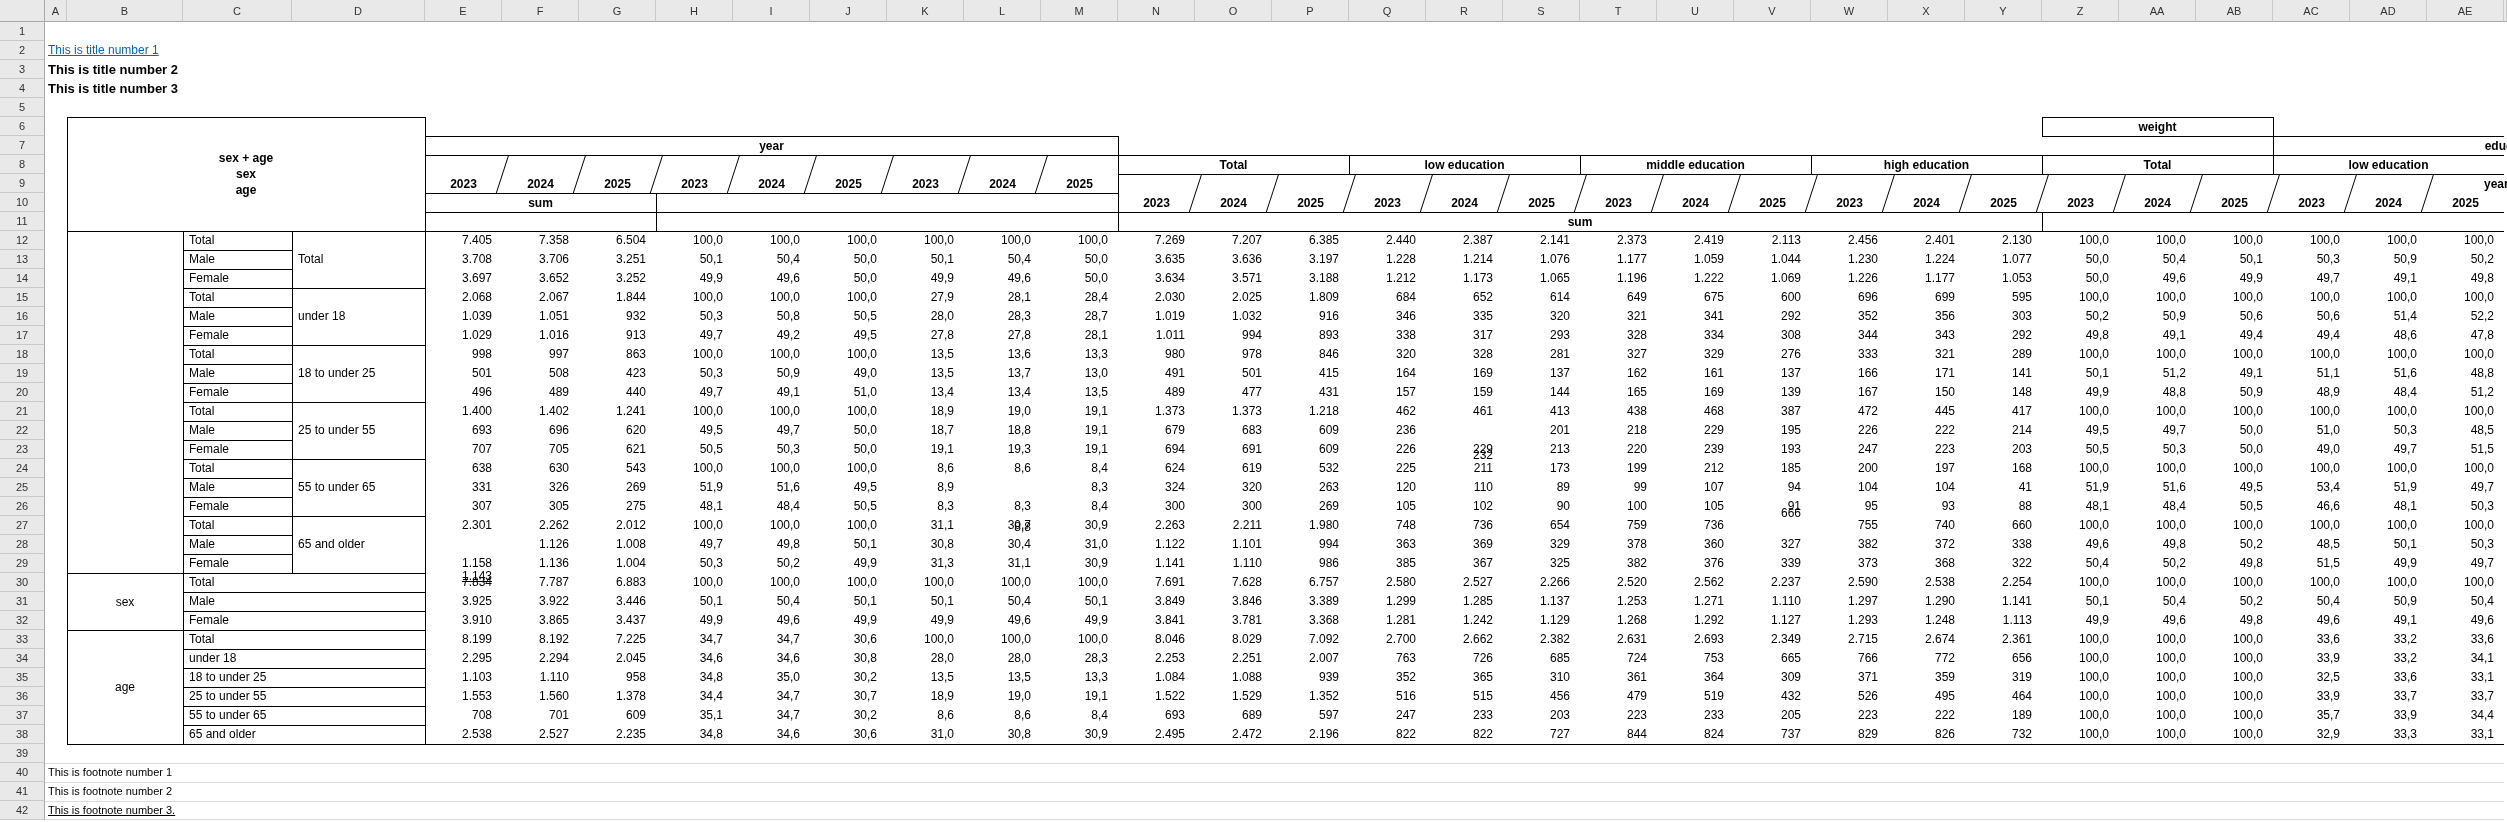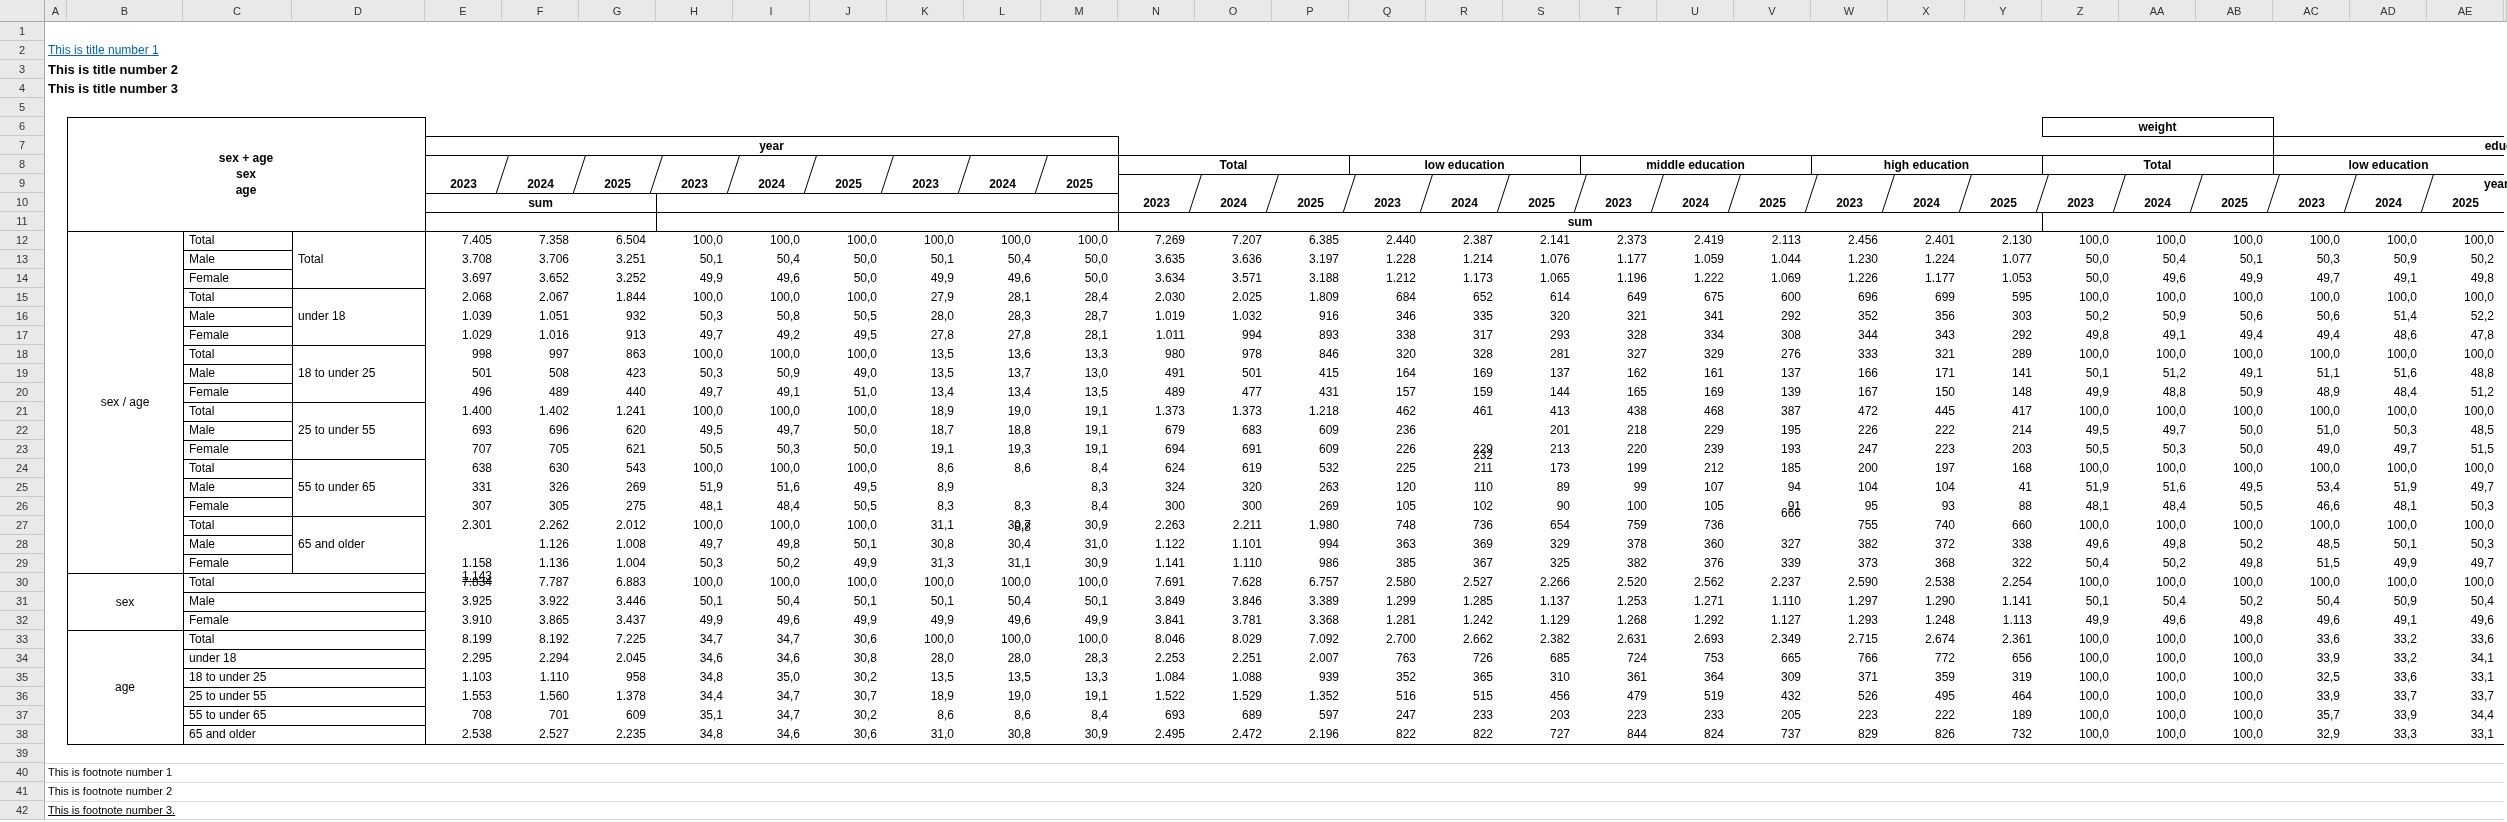--- a/index.html
+++ b/index.html
@@ -160,21 +160,20 @@
         <div class="line" style="left: 183px; top: 611px; width: 242px; height: 1px; position: absolute;"></div>
         <div class="line" style="left: 183px; top: 649px; width: 242px; height: 1px; position: absolute;"></div>
         <div class="line" style="left: 183px; top: 668px; width: 242px; height: 1px; position: absolute;"></div>
         <div class="line" style="left: 183px; top: 687px; width: 242px; height: 1px; position: absolute;"></div>
         <div class="line" style="left: 183px; top: 706px; width: 242px; height: 1px; position: absolute;"></div>
         <div class="line" style="left: 183px; top: 725px; width: 242px; height: 1px; position: absolute;"></div>
         <div class="gline" style="left: 45px; top: 763px; width: 2459px; height: 1px; position: absolute;"></div>
         <div class="gline" style="left: 45px; top: 782px; width: 2459px; height: 1px; position: absolute;"></div>
         <div class="gline" style="left: 45px; top: 801px; width: 2459px; height: 1px; position: absolute;"></div>
         <div class="gline" style="left: 45px; top: 819px; width: 2459px; height: 1px; position: absolute;"></div>
-        <div class="hdr" style="left: 67px; top: 231px; width: 116px; height: 342px; position: absolute; font-weight: normal;">sex / age</div>
         <div class="cell lbl" style="left: 183px; top: 231px; width: 109px; height: 19px; position: absolute;">Total</div>
         <div class="cell lbl vc" style="left: 292px; top: 231px; width: 133px; height: 57px; position: absolute;">Total</div>
         <div class="cell num" style="left: 425px; top: 231px; width: 77px; height: 19px; position: absolute;">7.405</div>
         <div class="cell num" style="left: 502px; top: 231px; width: 77px; height: 19px; position: absolute;">7.358</div>
         <div class="cell num" style="left: 579px; top: 231px; width: 77px; height: 19px; position: absolute;">6.504</div>
         <div class="cell num" style="left: 656px; top: 231px; width: 77px; height: 19px; position: absolute;">100,0</div>
         <div class="cell num" style="left: 733px; top: 231px; width: 77px; height: 19px; position: absolute;">100,0</div>
         <div class="cell num" style="left: 810px; top: 231px; width: 77px; height: 19px; position: absolute;">100,0</div>
         <div class="cell num" style="left: 887px; top: 231px; width: 77px; height: 19px; position: absolute;">100,0</div>
         <div class="cell num" style="left: 964px; top: 231px; width: 77px; height: 19px; position: absolute;">100,0</div>

